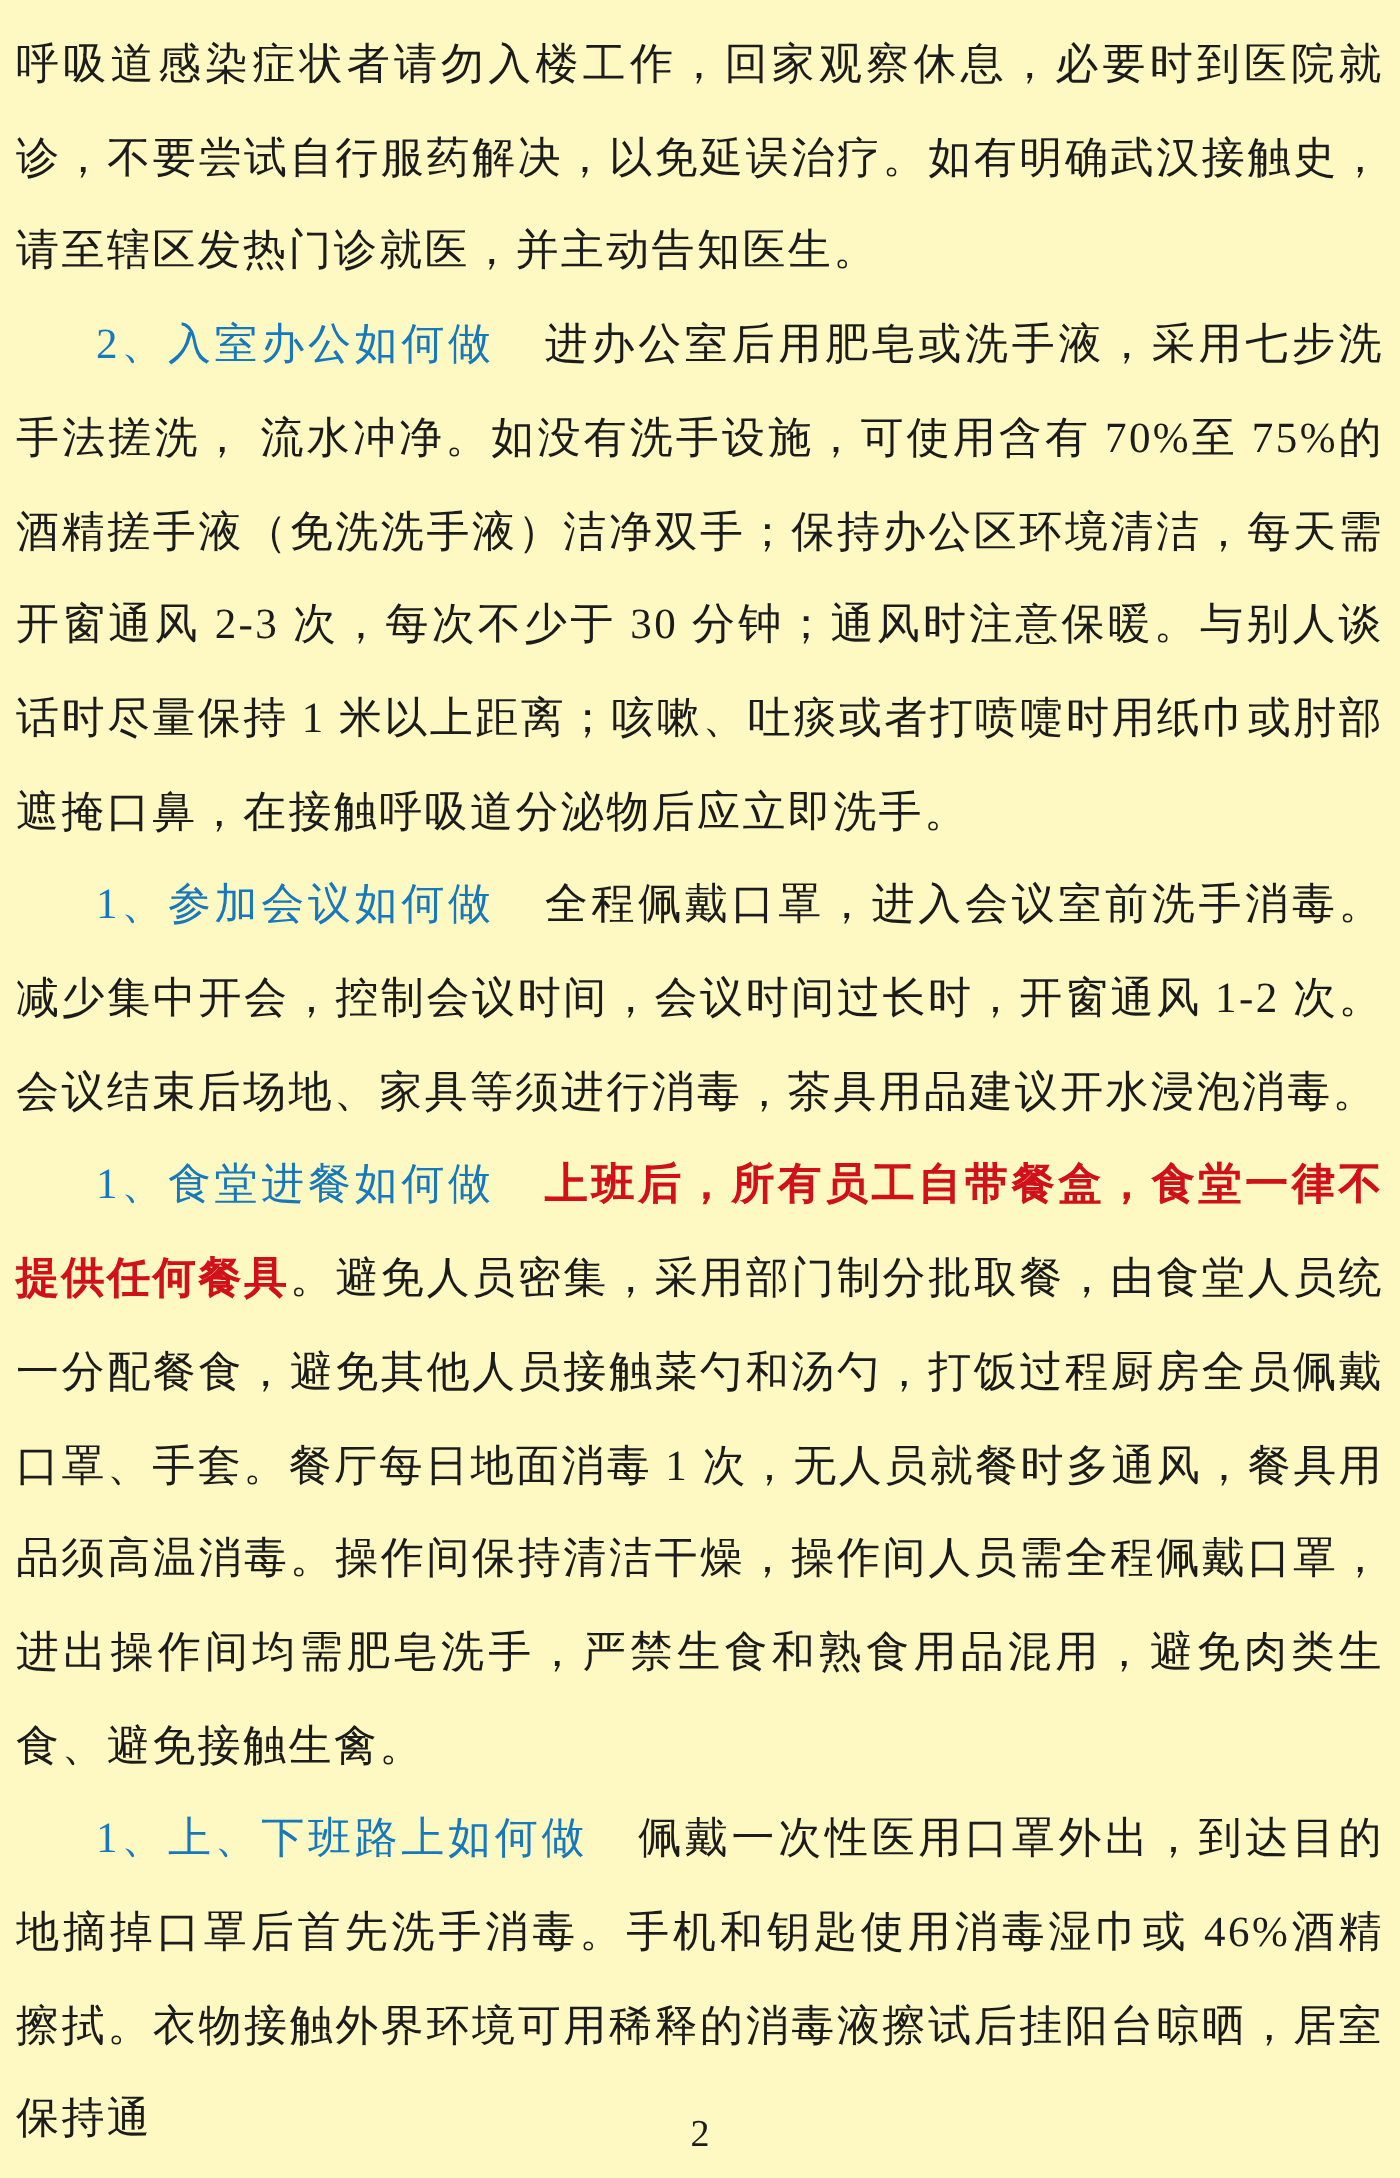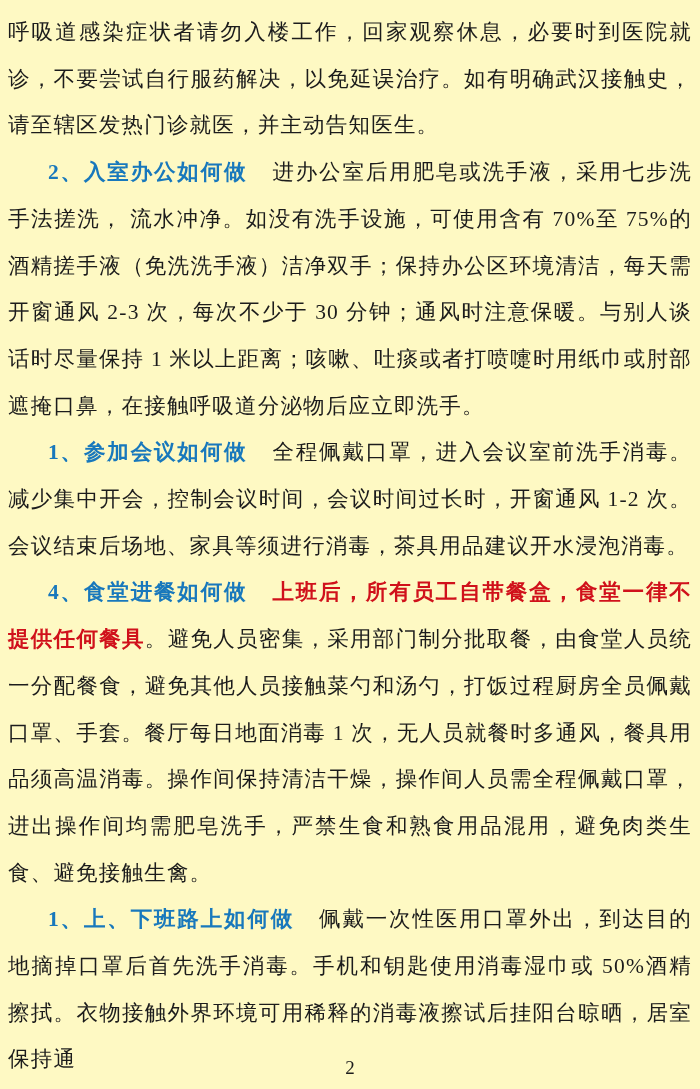--- a/index.html
+++ b/index.html
@@ -25,21 +25,21 @@
     line-height:46.7px;
     text-align:justify;
     letter-spacing:1.2px;
     word-break:break-all;
   }
   .para.indent{
     text-indent:40px;
   }
   .heading{
     color:var(--blue);
-    font-weight:bold;
+    font-weight:normal;
     padding-right:25px;
   }
   .emphasis{
     color:var(--red);
     font-weight:bold;
   }
   .footer{
     position:absolute;
     left:0;
     bottom:10px;
@@ -54,19 +54,19 @@
 <body>
 
 <div class="page">
 
   <p class="para"><span>呼吸道感染症状者请勿入楼工作，回家观察休息，必要时到医院就诊，不要尝试自行服药解决，以免延误治疗。如有明确武汉接触史，请至辖区发热门诊就医，并主动告知医生。</span></p>
 
   <p class="para indent"><span class="heading">2、入室办公如何做</span><span>进办公室后用肥皂或洗手液，采用七步洗手法搓洗， 流水冲净。如没有洗手设施，可使用含有 70%至 75%的酒精搓手液（免洗洗手液）洁净双手；保持办公区环境清洁，每天需开窗通风 2-3 次，每次不少于 30 分钟；通风时注意保暖。与别人谈话时尽量保持 1 米以上距离；咳嗽、吐痰或者打喷嚏时用纸巾或肘部遮掩口鼻，在接触呼吸道分泌物后应立即洗手。</span></p>
 
   <p class="para indent"><span class="heading">1、参加会议如何做</span><span>全程佩戴口罩，进入会议室前洗手消毒。减少集中开会，控制会议时间，会议时间过长时，开窗通风 1-2 次。会议结束后场地、家具等须进行消毒，茶具用品建议开水浸泡消毒。</span></p>
 
-  <p class="para indent"><span class="heading">4、食堂进餐如何做</span><span class="emphasis">上班后，所有员工自带餐盒，食堂一律不提供任何餐具</span><span>。避免人员密集，采用部门制分批取餐，由食堂人员统一分配餐食，避免其他人员接触菜勺和汤勺，打饭过程厨房全员佩戴口罩、手套。餐厅每日地面消毒 1 次，无人员就餐时多通风，餐具用品须高温消毒。操作间保持清洁干燥，操作间人员需全程佩戴口罩，进出操作间均需肥皂洗手，严禁生食和熟食用品混用，避免肉类生食、避免接触生禽。</span></p>
+  <p class="para indent"><span class="heading">1、食堂进餐如何做</span><span class="emphasis">上班后，所有员工自带餐盒，食堂一律不提供任何餐具</span><span>。避免人员密集，采用部门制分批取餐，由食堂人员统一分配餐食，避免其他人员接触菜勺和汤勺，打饭过程厨房全员佩戴口罩、手套。餐厅每日地面消毒 1 次，无人员就餐时多通风，餐具用品须高温消毒。操作间保持清洁干燥，操作间人员需全程佩戴口罩，进出操作间均需肥皂洗手，严禁生食和熟食用品混用，避免肉类生食、避免接触生禽。</span></p>
 
-  <p class="para indent"><span class="heading">1、上、下班路上如何做</span><span>佩戴一次性医用口罩外出，到达目的地摘掉口罩后首先洗手消毒。手机和钥匙使用消毒湿巾或 50%酒精擦拭。衣物接触外界环境可用稀释的消毒液擦试后挂阳台晾晒，居室保持通</span></p>
+  <p class="para indent"><span class="heading">1、上、下班路上如何做</span><span>佩戴一次性医用口罩外出，到达目的地摘掉口罩后首先洗手消毒。手机和钥匙使用消毒湿巾或 46%酒精擦拭。衣物接触外界环境可用稀释的消毒液擦试后挂阳台晾晒，居室保持通</span></p>
 
   <div class="footer">2</div>
 
 </div>
 
 </body></html>

